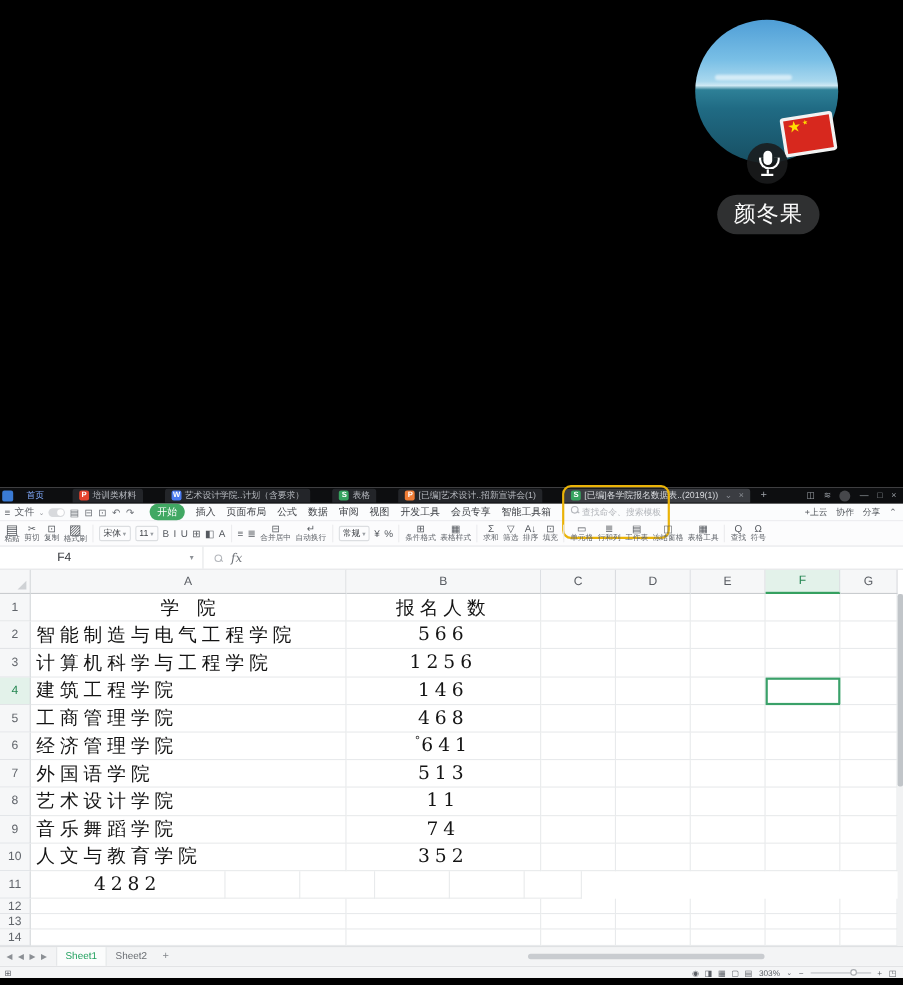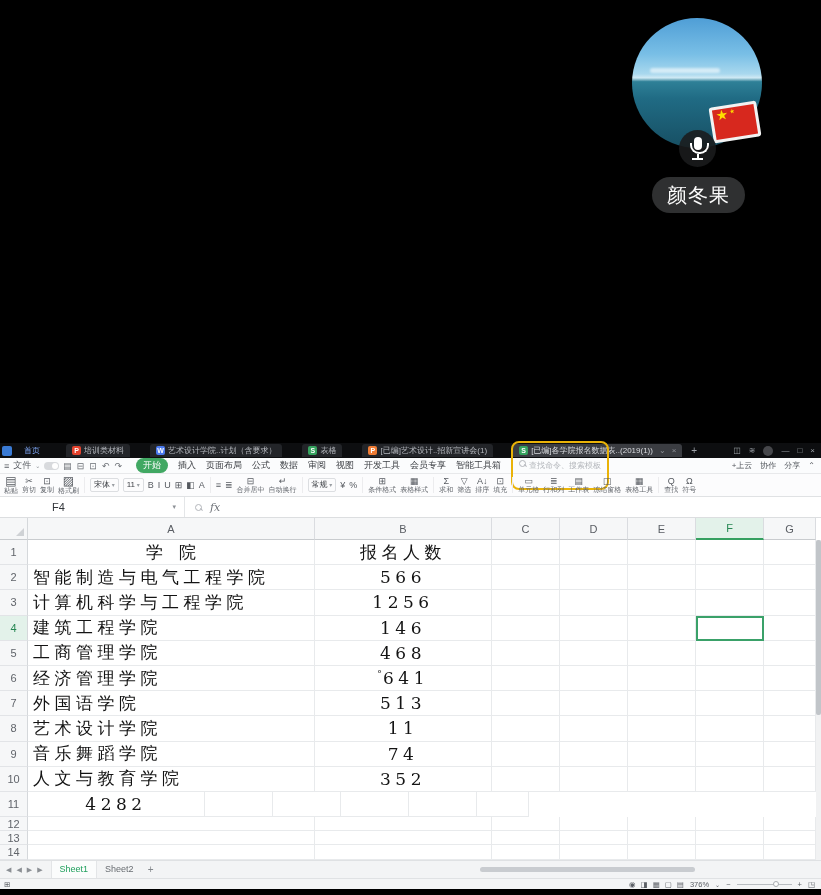--- a/index.html
+++ b/index.html
@@ -549,21 +549,21 @@
   <div class="sbar">
     <span class="sb-left">⊞</span>
     <div class="sb-right" id="status-right">
       <span id="sb-icons" style="display:flex;gap:5px;">
           <span>◉</span>
           <span>◨</span>
           <span>▦</span>
           <span>▢</span>
           <span>▤</span>
         </span>
-      <span>376%</span>
+      <span>303%</span>
       <span style="font-size:6px;">⌄</span>
       <span>−</span>
       <span class="slider">
           <span class="knob"></span>
         </span>
       <span>+</span>
       <span>◳</span>
     </div>
   </div>
 </div>

